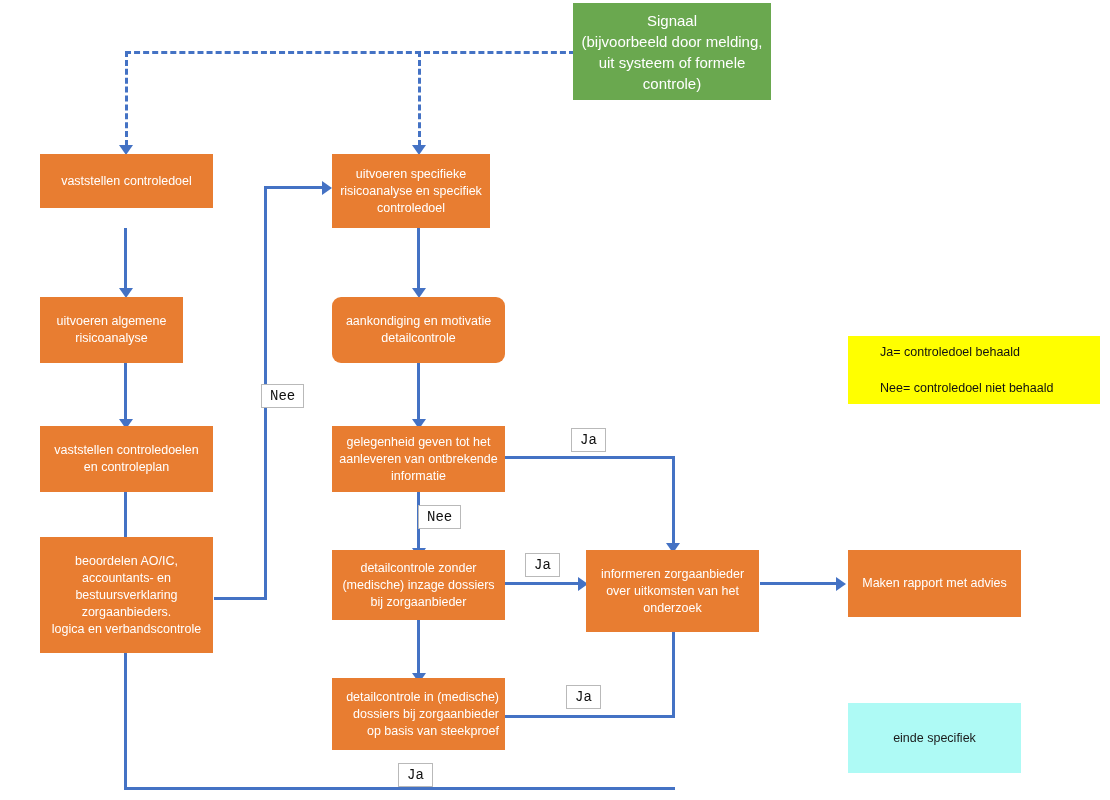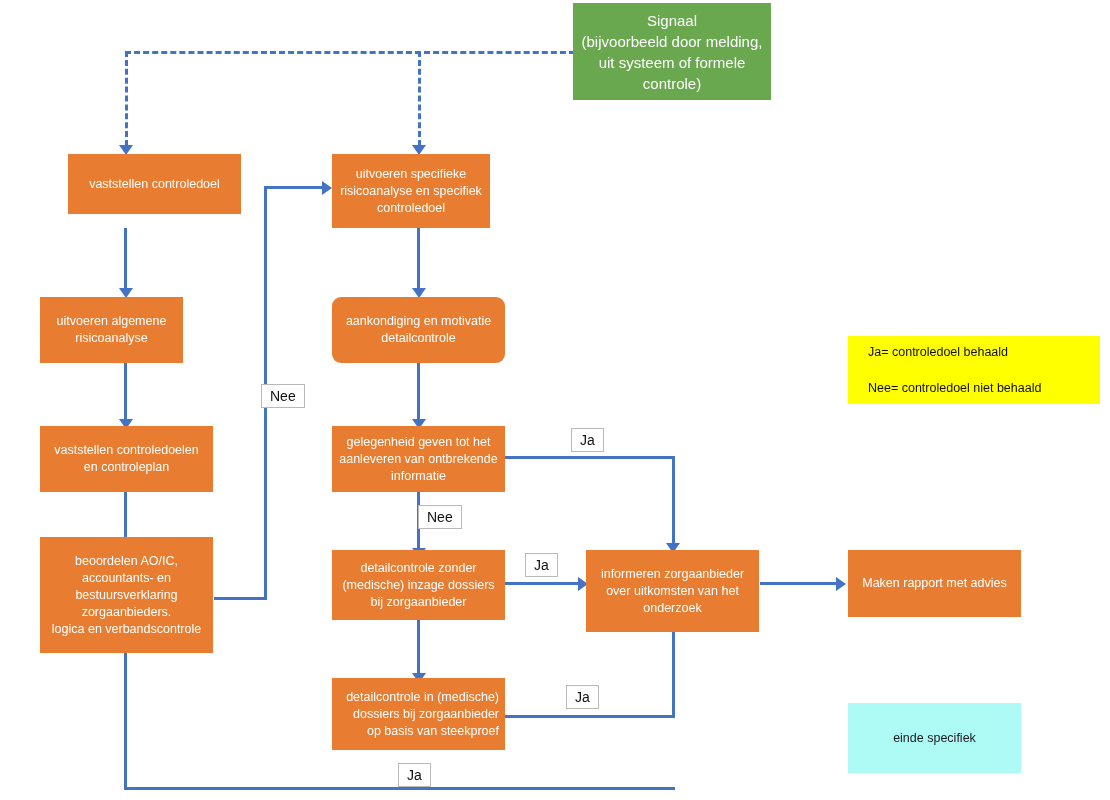--- a/index.html
+++ b/index.html
@@ -43,21 +43,21 @@
     font-size: 12.5px;
   }
   .node.yellow {
     background: #FFFF00;
     color: #111111;
     font-size: 12.5px;
     line-height: 18px;
     justify-content: flex-start;
     align-items: center;
     text-align: left;
-    padding-left: 20px;
+    padding-left: 32px;
   }
 
   
   .seg {
     position: absolute;
     background: #4472C4;
   }
   .seg.h { height: 3px; }
   .seg.v { width: 3px; }
 
@@ -100,20 +100,21 @@
     box-sizing: border-box;
     background: #ffffff;
     border: 1px solid #b9b9b9;
     color: #111111;
     font-size: 14px;
     line-height: 1;
     display: flex;
     align-items: center;
     justify-content: center;
     padding: 4px 8px;
+    font-family: Liberation Mono, monospace;
   }
 </style>
 </head>
 <body>
 
 <div id="canvas">
 
   <div class="dash-h" style="left:125px; top:51px; width:450px;"></div>
   <div class="dash-v" style="left:125px; top:51px; height:95px;"></div>
   <div class="arrow down" style="left:119px; top:145px;"></div>
@@ -165,21 +166,21 @@
   <div class="seg v" style="left:124px; top:648px; height:141px;"></div>
   <div class="seg h" style="left:124px; top:787px; width:551px;"></div>
   <div class="edge-label" style="left:398px; top:763px;">Ja</div>
 
   <div class="seg h" style="left:760px; top:582px; width:80px;"></div>
   <div class="arrow right" style="left:836px; top:577px;"></div>
 
   <div class="node green" style="left:573px; top:3px; width:198px; height:97px;">Signaal
 (bijvoorbeeld door melding, uit systeem of formele controle)</div>
 
-  <div class="node" style="left:40px; top:154px; width:173px; height:60px;margin-left:28px;">vaststellen controledoel</div>
+  <div class="node" style="left:40px; top:154px; width:173px; height:54px;">vaststellen controledoel</div>
 
   <div class="node" style="left:40px; top:297px; width:143px; height:66px;">uitvoeren algemene risicoanalyse</div>
 
   <div class="node" style="left:40px; top:426px; width:173px; height:66px;">vaststellen controledoelen en controleplan</div>
 
   <div class="node" style="left:40px; top:537px; width:173px; height:116px;">beoordelen AO/IC, accountants- en bestuursverklaring zorgaanbieders.
 logica en verbandscontrole</div>
 
   <div class="node" style="left:332px; top:154px; width:158px; height:74px;">uitvoeren specifieke risicoanalyse en specifiek controledoel</div>
 

